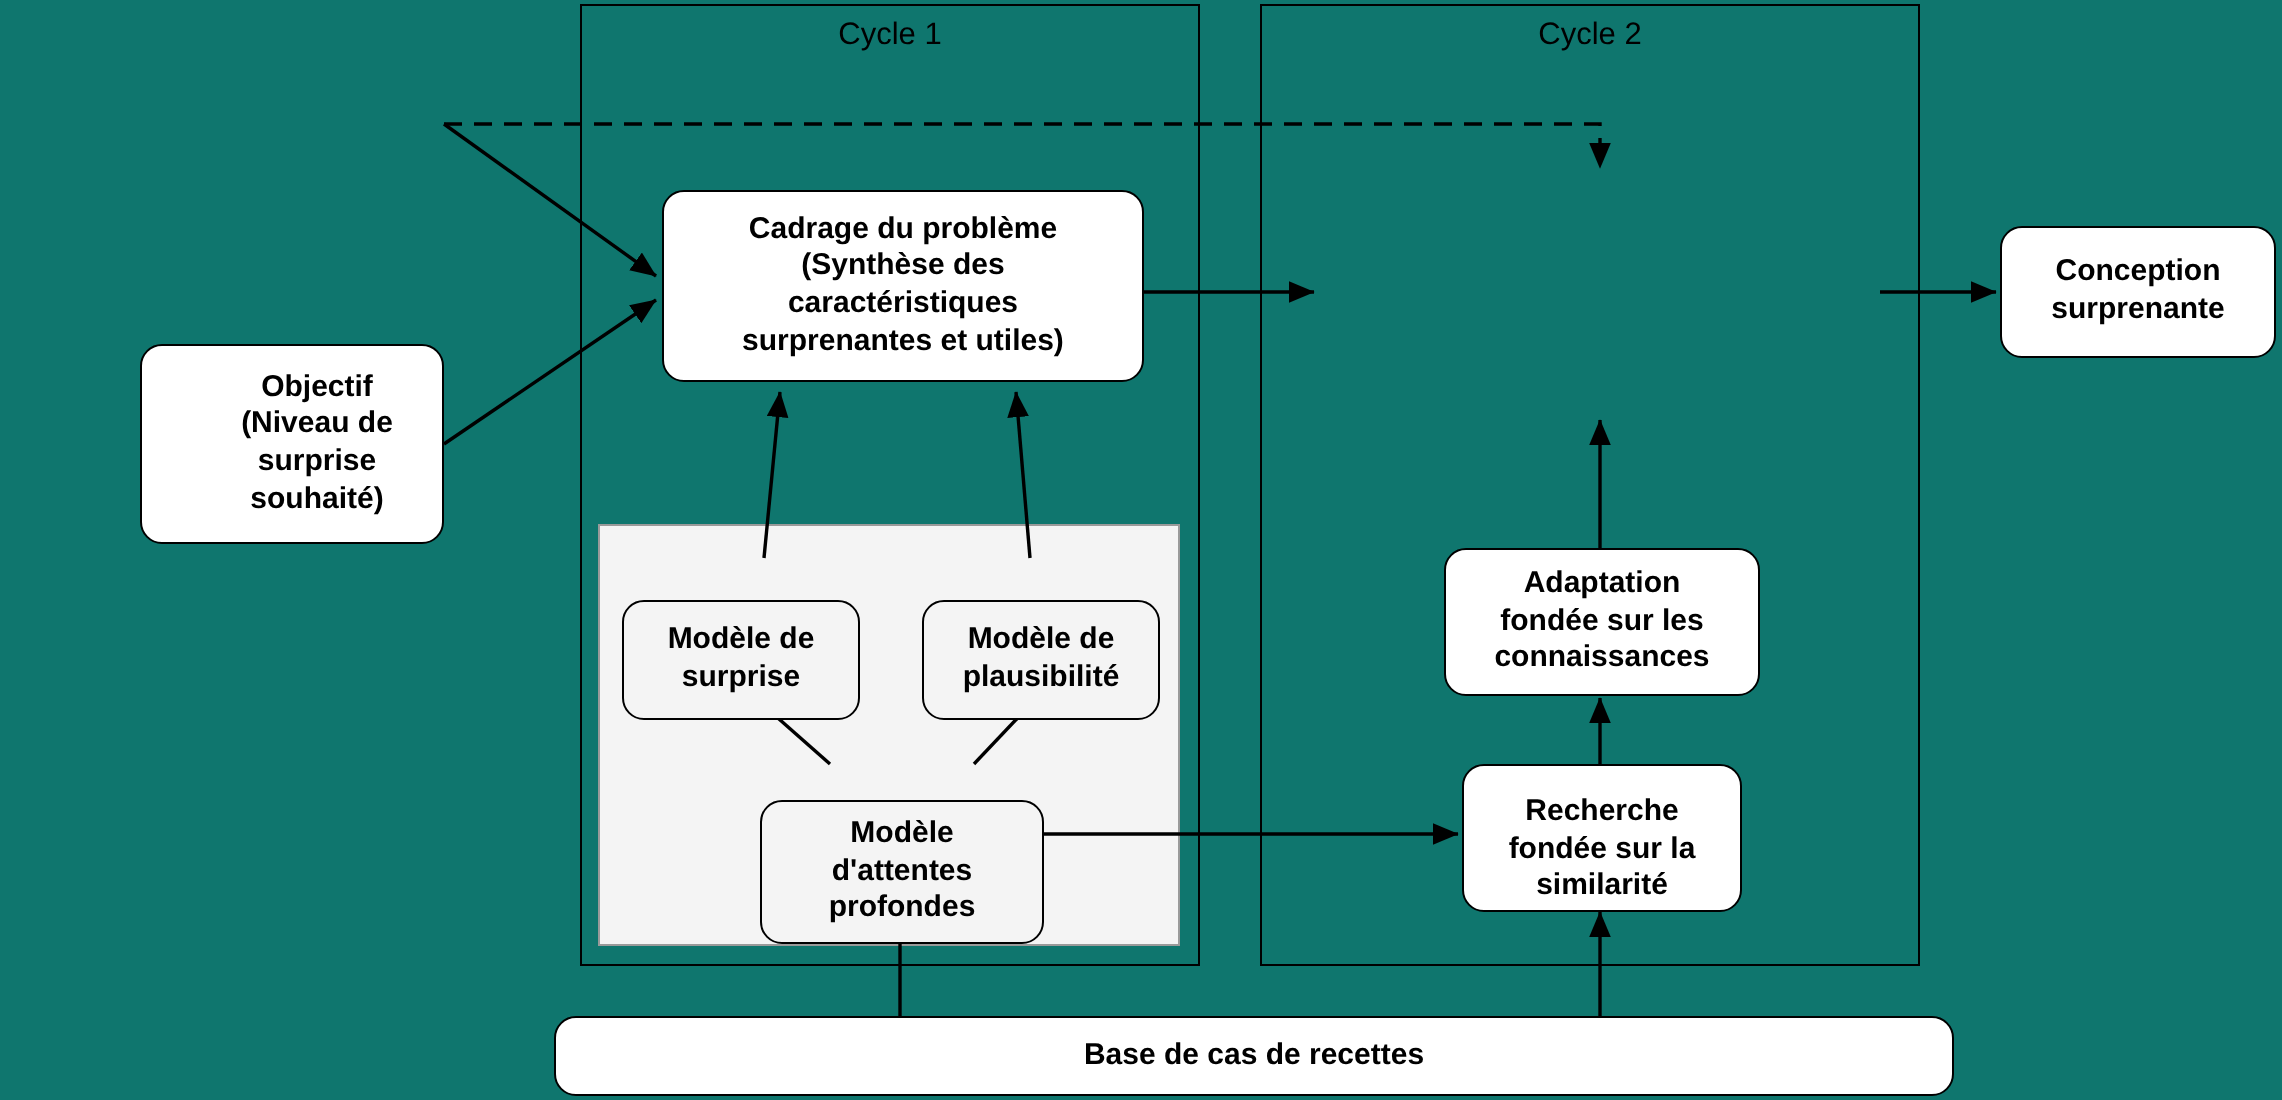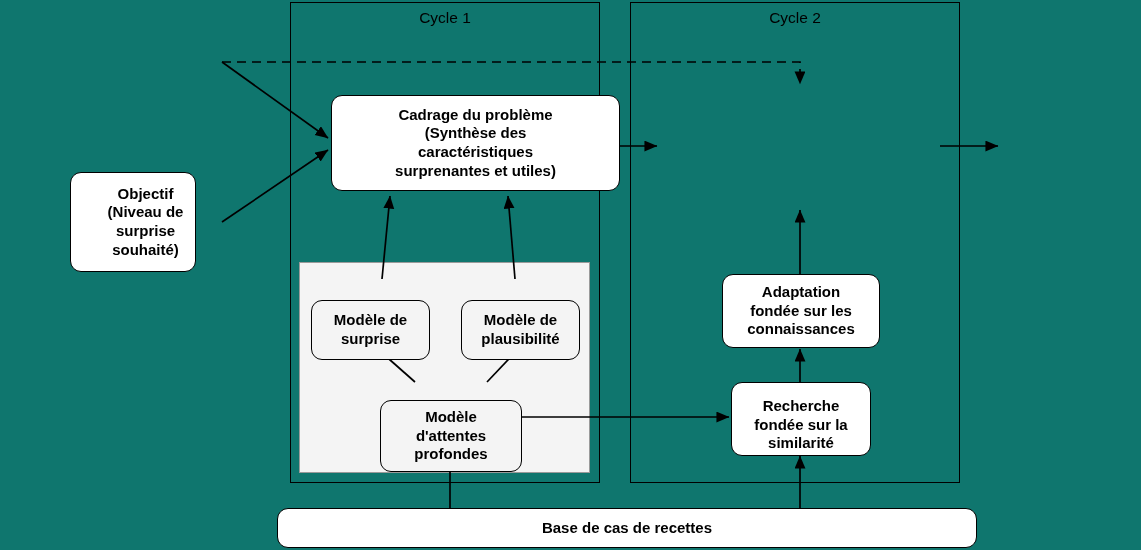--- a/index.html
+++ b/index.html
@@ -117,35 +117,39 @@
     <path d="M 800,383 L 800,349" fill="none" stroke="#000000" stroke-width="1.7" marker-end="url(#arrow)"></path>
 
     <path d="M 800,275 L 800,210" fill="none" stroke="#000000" stroke-width="1.7" marker-end="url(#arrow)"></path>
 
     <path d="M 450,508 L 450,456" fill="none" stroke="#000000" stroke-width="1.7" marker-end="url(#arrow)"></path>
 
     <path d="M 800,508 L 800,456" fill="none" stroke="#000000" stroke-width="1.7" marker-end="url(#arrow)"></path>
   </svg>
 
 
-  <div class="node" style="left:70px; top:172px; width:126px; height:100px;padding-left:30px;">
+  <div class="node" style="left:70px; top:172px; width:152px; height:100px;padding-left:30px;">
     <span class="node-text">Objectif
 (Niveau de
 surprise
 souhaité)</span>
   </div>
 
-  <div class="node" style="left:331px; top:95px; width:289px; height:96px;">
+  <div class="node" style="left:331px; top:95px; width:241px; height:96px;">
     <span class="node-text">Cadrage du problème
 (Synthèse des
 caractéristiques
 surprenantes et utiles)</span>
   </div>
 
 
+  <div class="node" style="left:1000px; top:113px; width:138px; height:66px;">
+    <span class="node-text">Conception
+surprenante</span>
+  </div>
 
   <div class="node on-gray" style="left:311px; top:280px; width:119px; height:60px;">
     <span class="node-text">Modèle de
 surprise</span>
   </div>
 
   <div class="node on-gray" style="left:461px; top:280px; width:119px; height:60px;">
     <span class="node-text">Modèle de
 plausibilité</span>
   </div>

